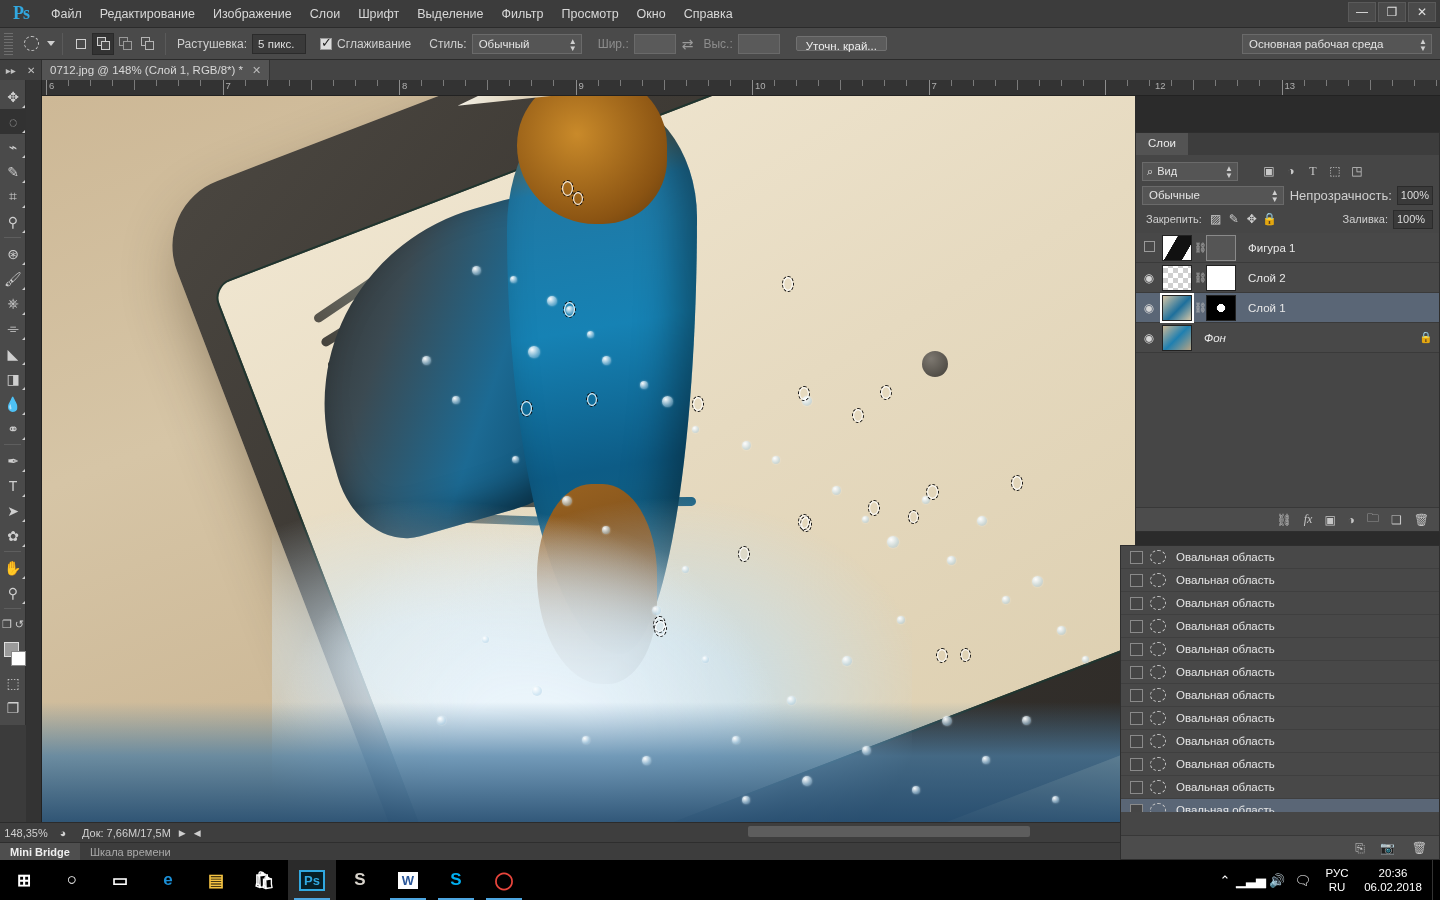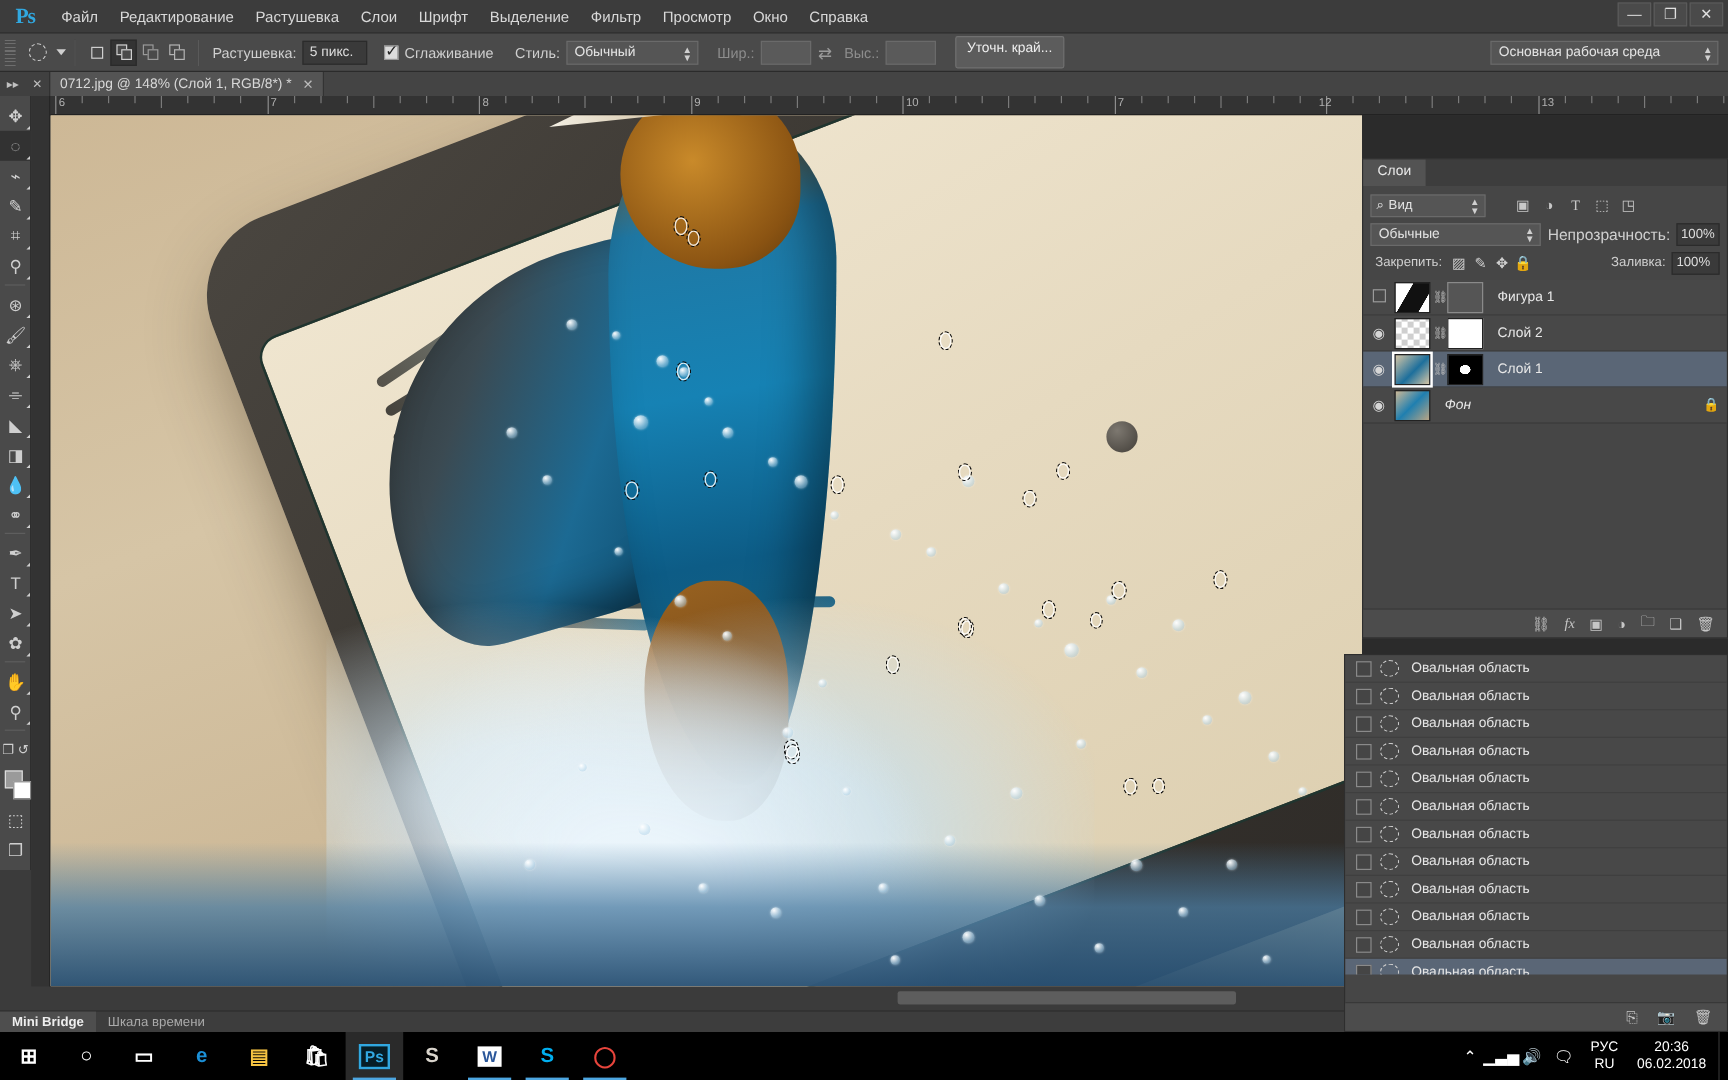--- a/index.html
+++ b/index.html
@@ -43,21 +43,21 @@
   .olabel { color:#cfcfcf; font-size:12px; margin:0 5px 0 4px; white-space:nowrap;}
   .olabel.dim { color:#8d8d8d; }
   .ofield { background:#3a3a3a; border:1px solid #2b2b2b; color:#ddd; height:20px; line-height:18px;
     padding:0 5px; font-size:11.5px; font-family:"Liberation Sans",sans-serif; }
   .ofield.blank { background:#5a5a5a; border-color:#6a6a6a; }
   .chk { width:12px;height:12px;border:1px solid #9a9a9a; background:#dcdcdc; position:relative; margin-right:5px;}
   .chk:after { content:"✓"; position:absolute; left:0px; top:-4px; font-size:13px; color:#222;}
   .oselect { background:#555; border:1px solid #6a6a6a; height:20px; color:#e4e4e4; font-size:11.5px;
     padding:0 18px 0 6px; line-height:18px; position:relative; min-width:110px; }
   .oselect .arrs { position:absolute; right:4px; top:3px; color:#d0d0d0; font-size:8px; line-height:7px;}
-  .obtn { background:#5c5c5c; border:1px solid #717171; border-radius:2px; height:27px; padding:0 9px;
+  .obtn { background:#5c5c5c; border:1px solid #717171; border-radius:2px; height:15px; padding:0 9px;
     color:#eee; font-size:11.5px; line-height:19px; cursor:default;}
   .swap-ico { color:#9a9a9a; font-size:14px; margin:0 6px; }
   .workspace { position:absolute; right:8px; }
 
   
   .tabbar { position:absolute; left:0; top:60px; width:1440px; height:20px; background:#444; }
   .leftpanel-hdr { position:absolute; left:0; top:60px; width:42px; height:20px; background:#404040;
     display:flex; align-items:center; justify-content:space-around; color:#c0c0c0; font-size:10px;
     border-right:1px solid #2e2e2e;}
   .doctab { position:absolute; left:42px; top:60px; height:20px; background:#545454;
@@ -214,21 +214,21 @@
 </head>
 <body>
 
 <div id="app">
 
   <div class="menubar">
     <div class="ps-logo">Ps</div>
     <div id="menu-items" style="display:flex">
         <div class="menu-item">Файл</div>
         <div class="menu-item">Редактирование</div>
-        <div class="menu-item">Растушевка</div>
+        <div class="menu-item">Изображение</div>
         <div class="menu-item">Слои</div>
         <div class="menu-item">Шрифт</div>
         <div class="menu-item">Выделение</div>
         <div class="menu-item">Фильтр</div>
         <div class="menu-item">Просмотр</div>
         <div class="menu-item">Окно</div>
         <div class="menu-item">Справка</div>
       </div>
     <div class="wincontrols">
       <div class="wc">—</div>
@@ -386,21 +386,21 @@
         <div class="rt maj" style="left: 886.5px;"></div>
         <div class="rnum" style="left: 886.5px;">7</div>
         <div class="rt" style="left: 908.562px; height: 6px;"></div>
         <div class="rt" style="left: 930.625px; height: 6px;"></div>
         <div class="rt" style="left: 952.688px; height: 6px;"></div>
         <div class="rt" style="left: 974.75px; height: 10px;"></div>
         <div class="rt" style="left: 996.812px; height: 6px;"></div>
         <div class="rt" style="left: 1018.88px; height: 6px;"></div>
         <div class="rt" style="left: 1040.94px; height: 6px;"></div>
         <div class="rt maj" style="left: 1063px;"></div>
-        <div class="rnum" style="left: 1054px;">12</div>
+        <div class="rnum" style="left: 1110px;">12</div>
         <div class="rt" style="left: 1085.06px; height: 6px;"></div>
         <div class="rt" style="left: 1107.12px; height: 6px;"></div>
         <div class="rt" style="left: 1129.19px; height: 6px;"></div>
         <div class="rt" style="left: 1151.25px; height: 10px;"></div>
         <div class="rt" style="left: 1173.31px; height: 6px;"></div>
         <div class="rt" style="left: 1195.38px; height: 6px;"></div>
         <div class="rt" style="left: 1217.44px; height: 6px;"></div>
         <div class="rt maj" style="left: 1239.5px;"></div>
         <div class="rnum" style="left: 1239.5px;">13</div>
         <div class="rt" style="left: 1261.56px; height: 6px;"></div>
@@ -665,20 +665,27 @@
           <div class="hist-label">Овальная область</div>
         </div>
       </div>
     <div class="hist-footer">
       <span class="fico">⎘</span>
       <span class="fico">📷</span>
       <span class="fico">🗑</span>
     </div>
   </div>
 
+  <div class="statusbar">
+    <div class="sb-zoom">148,35%</div>
+    <div class="sb-ico">◕</div>
+    <div class="sb-doc">Док: 7,66M/17,5M</div>
+    <div class="sb-arrow">▶</div>
+    <div class="sb-arrow" style="margin-left:8px">◀</div>
+  </div>
   <div class="hscroll-track">
     <div class="hscroll" style="position:absolute;left:706px;top:2px"></div>
   </div>
 
   <div class="minibridge">
     <div id="mb-holder" style="display:flex">
         <div class="mb-tab active">Mini Bridge</div>
         <div class="mb-tab">Шкала времени</div>
       </div>
   </div>

